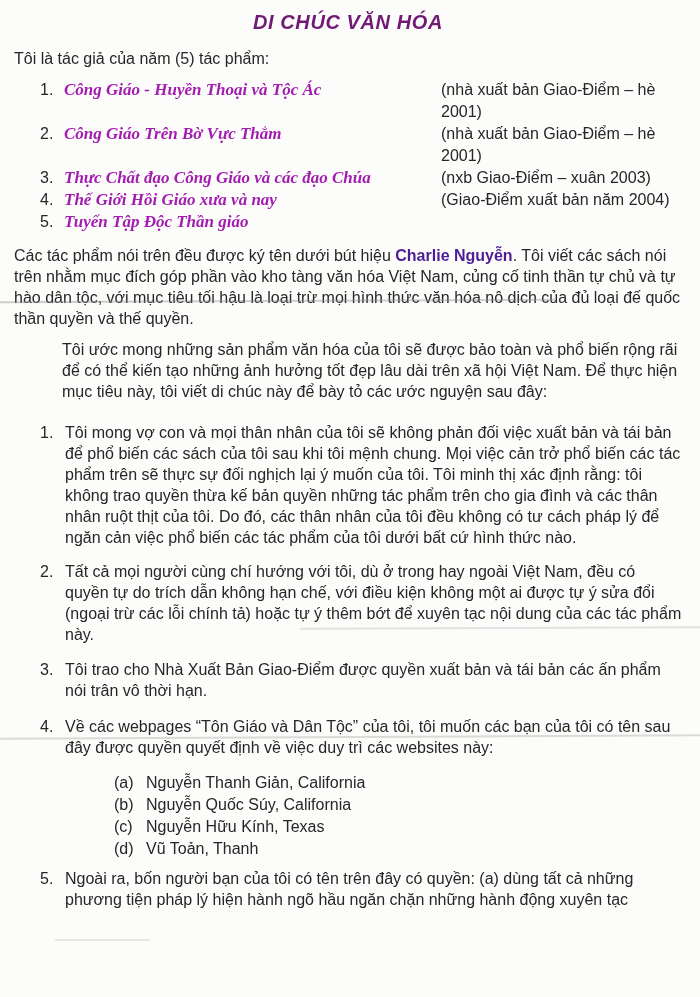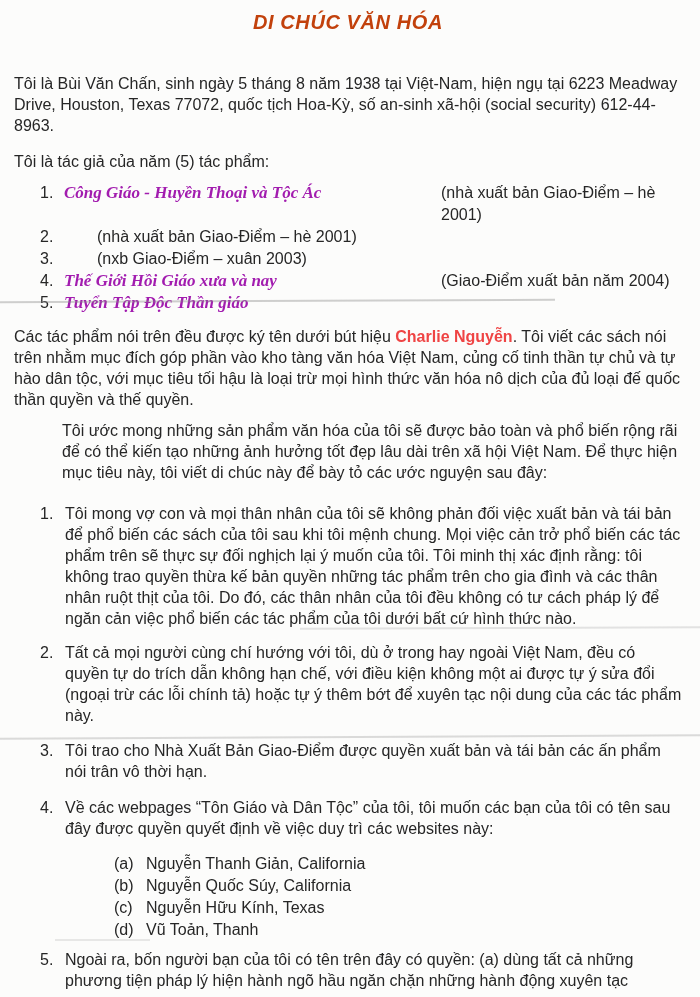--- a/index.html
+++ b/index.html
@@ -17,41 +17,41 @@
     padding: 10px 18px 0 14px;
     box-sizing: border-box;
   }
   .doc-title {
     margin: 2px 0 0 0;
     text-align: center;
     font-size: 20px;
     font-weight: bold;
     font-style: italic;
     letter-spacing: 0.6px;
-    color: #c2410c;
+    color: #701a75;
   }
   p { margin: 0; }
   .p-intro { margin-top: 40px; }
   .p-works-intro { margin-top: 15px; }
   .works { margin: 10px 0 0 26px; }
   .work-row { display: flex; line-height: 22px; align-items: baseline; }
   .wnum { flex: none; width: 24px; }
   .wtitle {
     flex: none;
     width: 344px;
     font-family: Liberation Serif, serif;
     font-weight: bold;
     font-style: italic;
     font-size: 17px;
     white-space: nowrap;
     color: #a21caf;
   }
   .wpub { flex: 1; margin-left: 33px; }
   .p-pen { margin-top: 12px; }
-  .p-pen b { color: #ef4444; }
+  .p-pen b { color: #4c1d95; }
   .p-wish { margin-top: 10px; margin-left: 48px; }
   .clause { display: flex; }
   .clause .cnum { flex: none; width: 25px; margin-left: 26px; }
   .clause .ctext { flex: 1; max-width: 622px; }
   .m-c1 { margin-top: 20px; }
   .m-c2 { margin-top: 13px; }
   .m-c3 { margin-top: 14px; }
   .m-c4 { margin-top: 15px; }
   .m-c5 { margin-top: 8px; }
   .friends { margin: 14px 0 0 100px; }
@@ -68,36 +68,37 @@
 
 <div class="page">
 
   <div class="artifact a1"></div>
   <div class="artifact a2"></div>
   <div class="artifact a3"></div>
   <div class="artifact a4"></div>
 
   <h1 class="doc-title">DI CHÚC VĂN HÓA</h1>
 
-  <p class="p-intro">Tôi là Bùi Văn Chấn, sinh ngày 5 tháng 8 năm 1938 tại Việt-Nam, hiện ngụ tại 6223 Meadway Drive, Houston, Texas 77072, quốc tịch Hoa-Kỳ, số an-sinh xã-hội (social security) 612-44-8963.</p>
 
   <p class="p-works-intro">Tôi là tác giả của năm (5) tác phẩm:</p>
 
   <div class="works">
     <div class="work-row">
       <span class="wnum">1.</span>
       <span class="wtitle">Công Giáo - Huyền Thoại và Tộc Ác</span>
       <span class="wpub">(nhà xuất bản Giao-Điểm – hè 2001)</span>
     </div>
     <div class="work-row">
       <span class="wnum">2.</span>
+      <span class="wtitle">Công Giáo Trên Bờ Vực Thẳm</span>
       <span class="wpub">(nhà xuất bản Giao-Điểm – hè 2001)</span>
     </div>
     <div class="work-row">
       <span class="wnum">3.</span>
+      <span class="wtitle">Thực Chất đạo Công Giáo và các đạo Chúa</span>
       <span class="wpub">(nxb Giao-Điểm – xuân 2003)</span>
     </div>
     <div class="work-row">
       <span class="wnum">4.</span>
       <span class="wtitle">Thế Giới Hồi Giáo xưa và nay</span>
       <span class="wpub">(Giao-Điểm xuất bản năm 2004)</span>
     </div>
     <div class="work-row">
       <span class="wnum">5.</span>
       <span class="wtitle">Tuyển Tập Độc Thần giáo</span>

